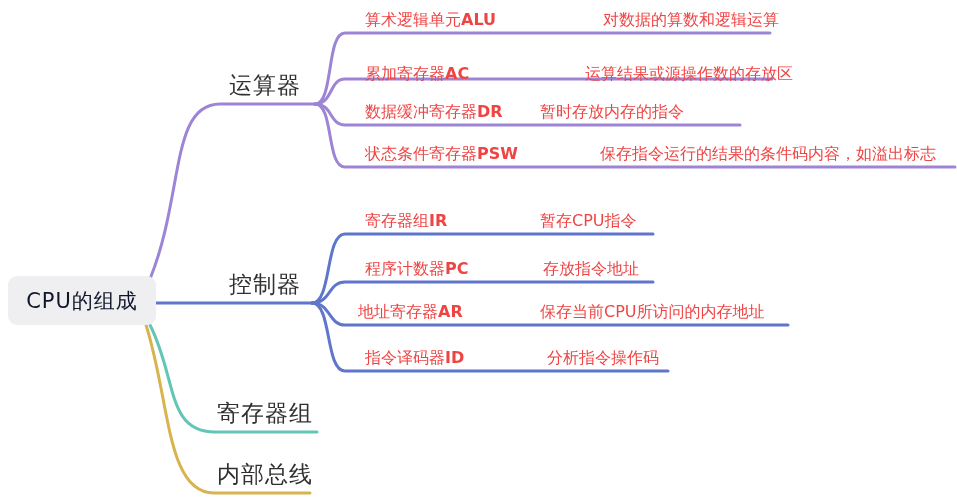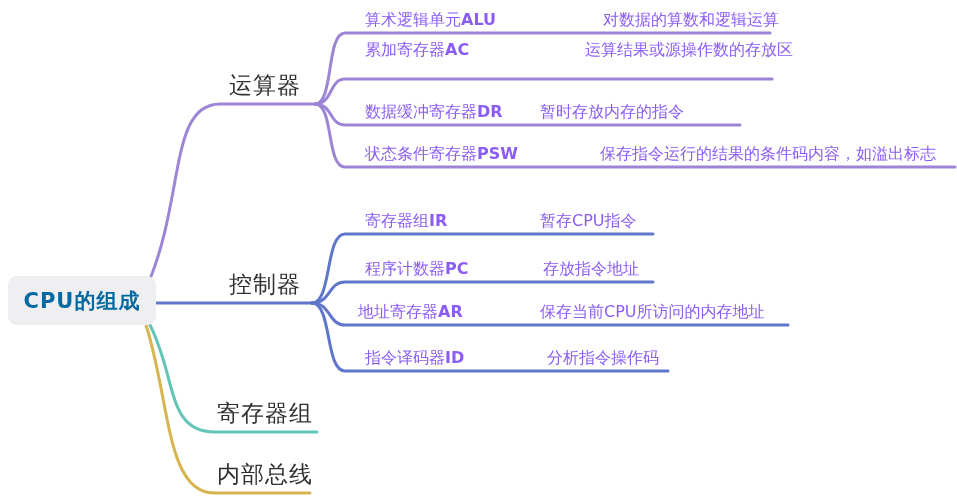--- a/index.html
+++ b/index.html
@@ -5,34 +5,34 @@
   html,body{margin:0;padding:0;background:#ffffff;}
   body{font-family:"DejaVu Sans","Liberation Sans",sans-serif;}
   #canvas{position:relative;width:957px;height:500px;overflow:hidden;background:#ffffff;}
   #wires{position:absolute;left:0;top:0;width:957px;height:500px;}
   #wires path{fill:none;stroke-width:3;stroke-linecap:round;stroke-linejoin:round;}
 
   .root-node{
     position:absolute;left:8px;top:276px;width:148px;height:49px;
     background:#efeff1;border-radius:9px;
     display:flex;align-items:center;justify-content:center;
-    font-size:21px;color:#0369a1;letter-spacing:1px;font-weight:bold;
+    font-size:21px;color:#0f172a;letter-spacing:1px;
   }
   .branch-label{
     position:absolute;display:flex;align-items:flex-end;justify-content:center;
     font-size:23px;color:#303030;letter-spacing:1px;
   }
   .b1{left:215px;top:72px;width:100px;height:29px;}
   .b2{left:215px;top:271px;width:100px;height:29px;}
   .b3{left:212px;top:402px;width:106px;height:27px;}
   .b4{left:212px;top:463px;width:106px;height:27px;}
 
   .row{
     position:absolute;height:27px;line-height:27px;
-    font-size:16px;color:#8b5cf6;white-space:nowrap;
+    font-size:16px;color:#ef4444;white-space:nowrap;
   }
   .row .term{position:absolute;left:20px;bottom:3px;line-height:20px;}
   .row .term b{font-weight:bold;}
   .row .desc{position:absolute;bottom:3px;line-height:20px;}
 </style>
 </head>
 <body>
 
 <div id="canvas">
 
@@ -59,21 +59,21 @@
 
   <div class="branch-label b1">运算器</div>
   <div class="branch-label b3">寄存器组</div>
   <div class="branch-label b2">控制器</div>
   <div class="branch-label b4">内部总线</div>
 
   <div class="row" style="left:345px;top:6px;width:425px;">
     <span class="term"><span>算术逻辑单元</span><b>ALU</b></span>
     <span class="desc" style="left:258px;">对数据的算数和逻辑运算</span>
   </div>
-  <div class="row" style="left:345px;top:36px;width:427px;">
+  <div class="row" style="left:345px;top:60px;width:427px;">
     <span class="term"><span>累加寄存器</span><b>AC</b></span>
     <span class="desc" style="left:240px;">运算结果或源操作数的存放区</span>
   </div>
   <div class="row" style="left:345px;top:98px;width:395px;">
     <span class="term"><span>数据缓冲寄存器</span><b>DR</b></span>
     <span class="desc" style="left:195px;">暂时存放内存的指令</span>
   </div>
   <div class="row" style="left:345px;top:140px;width:610px;">
     <span class="term"><span>状态条件寄存器</span><b>PSW</b></span>
     <span class="desc" style="left:255px;">保存指令运行的结果的条件码内容，如溢出标志</span>

